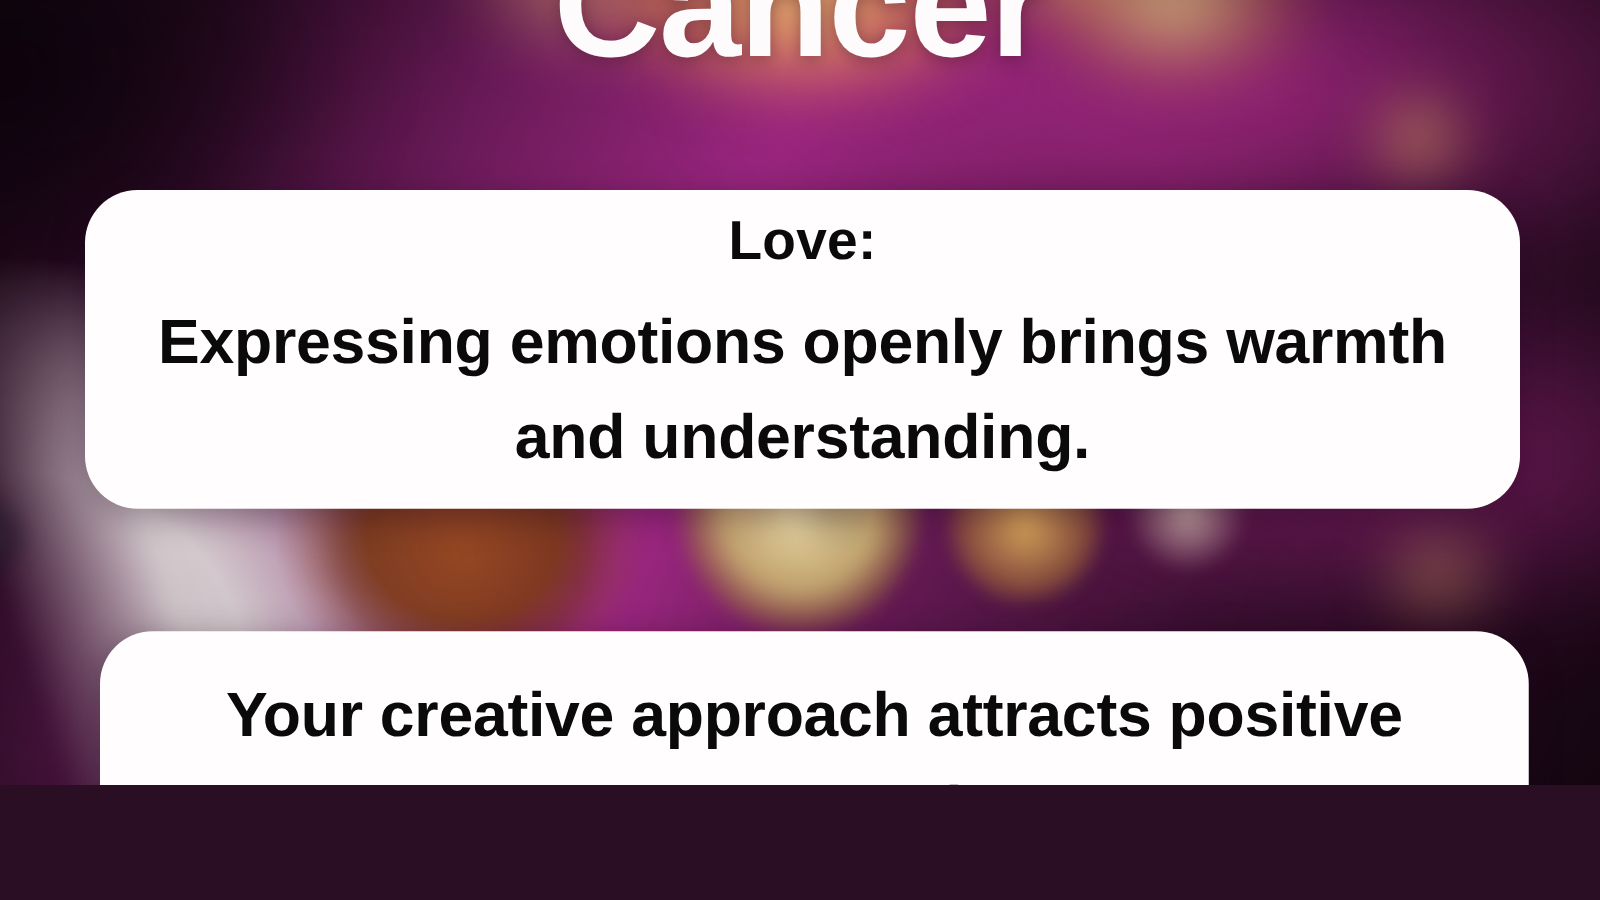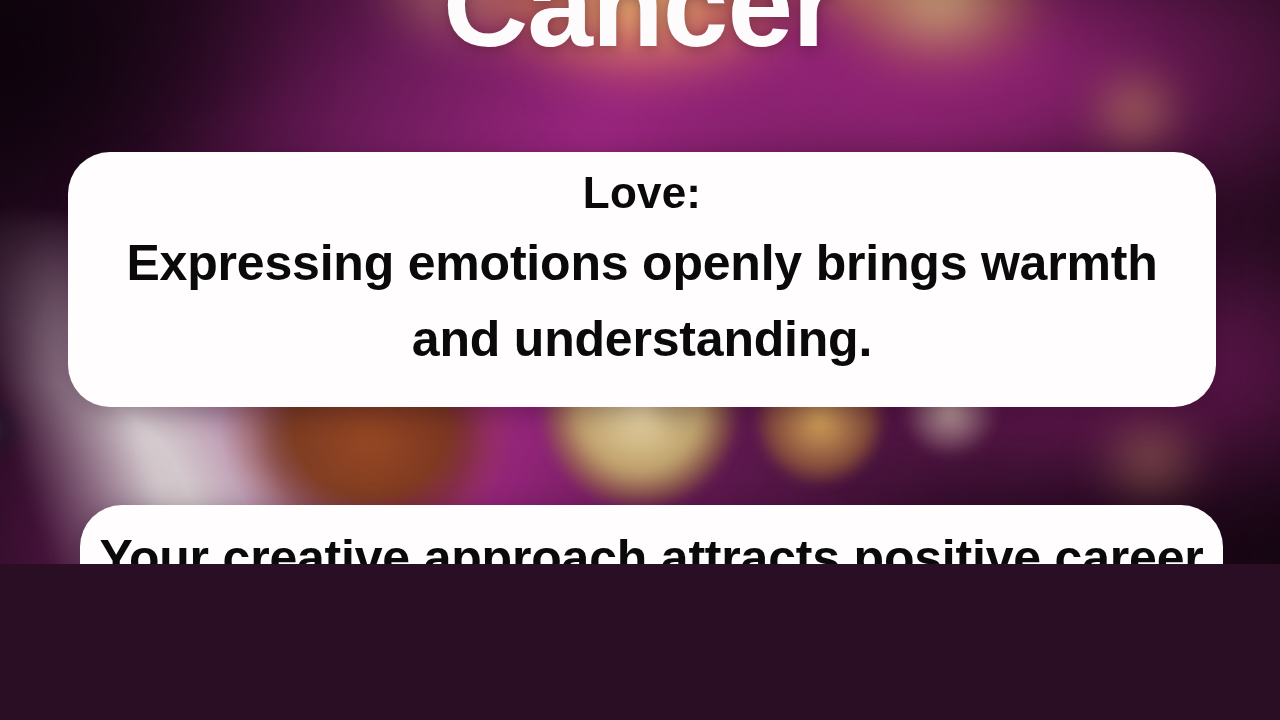--- a/index.html
+++ b/index.html
@@ -1,21 +1,21 @@
 <!DOCTYPE html>
 <html><head>
 <meta charset="utf-8">
 <style>
   html,body{margin:0;padding:0;}
   body{
     width:1280px;height:720px;overflow:hidden;
     font-family:"Liberation Sans","DejaVu Sans",sans-serif;
     background:#2a0f24;
   }
-  .stage{position:relative;width:1280px;height:564px;overflow:hidden;}
+  .stage{position:relative;width:1280px;height:628px;overflow:hidden;}
 
   
   .bg{position:absolute;inset:-60px;overflow:hidden;}
   .bg-layer{position:absolute;inset:0;}
 
   .base{
     background:
       linear-gradient(160deg,#2b0b24 0%,#3d0f33 22%,#6b1f5c 42%,#8d2a76 55%,#5d1a4c 72%,#330d2a 100%);
   }
   
@@ -136,21 +136,21 @@
     font-size:44px;
     font-weight:600;
     line-height:1.15;
     margin:0 0 6px;
     letter-spacing:.2px;
   }
   .card-body{
     font-size:50px;
     font-weight:700;
     line-height:1.52;
-    margin:2px;
+    margin:16px;
     letter-spacing:-.2px;
   }
   .card-career .card-heading{font-size:45px;}
   .card-career .card-body{font-size:50px;line-height:1.5;}
 </style>
 </head>
 <body>
 
 <div class="stage">
 

